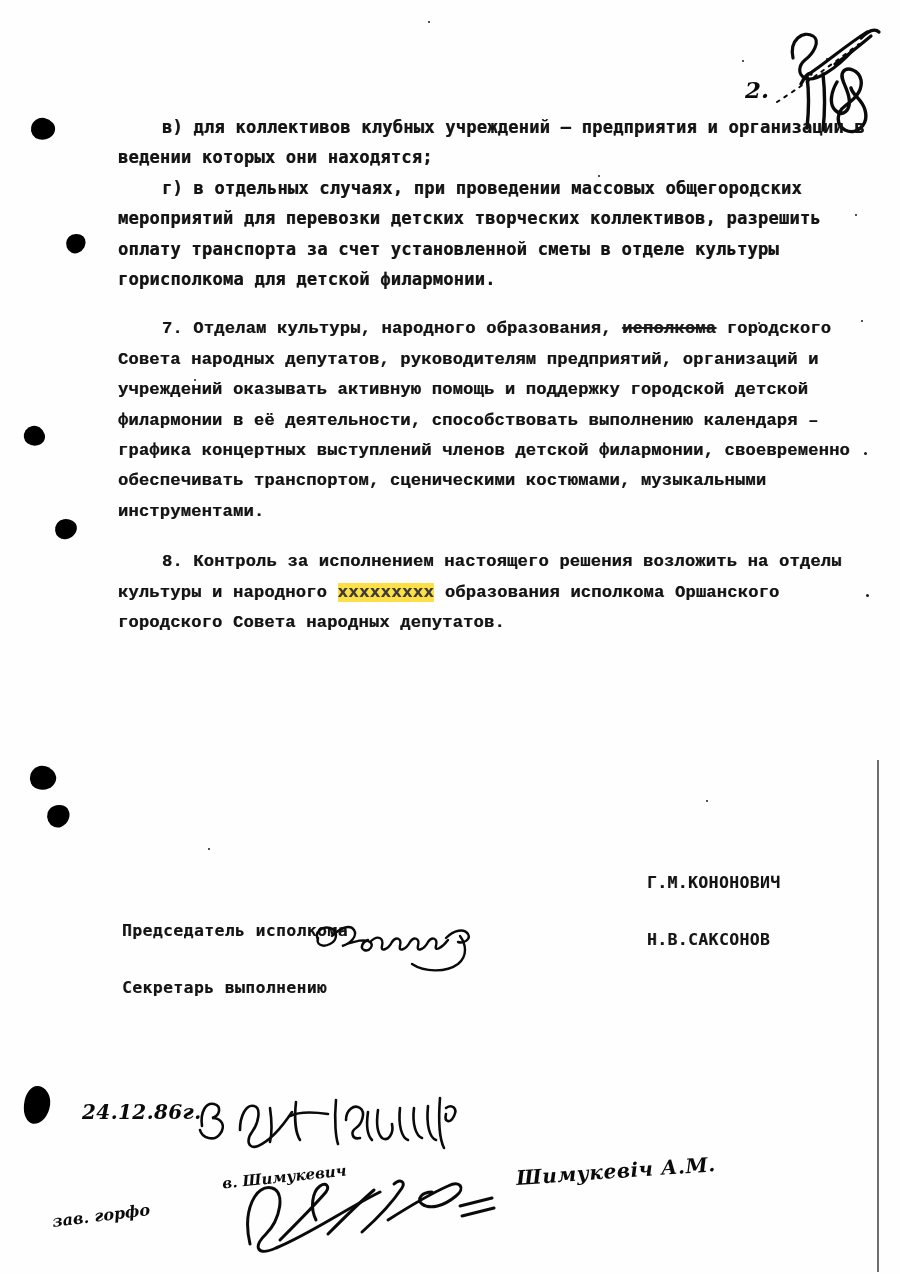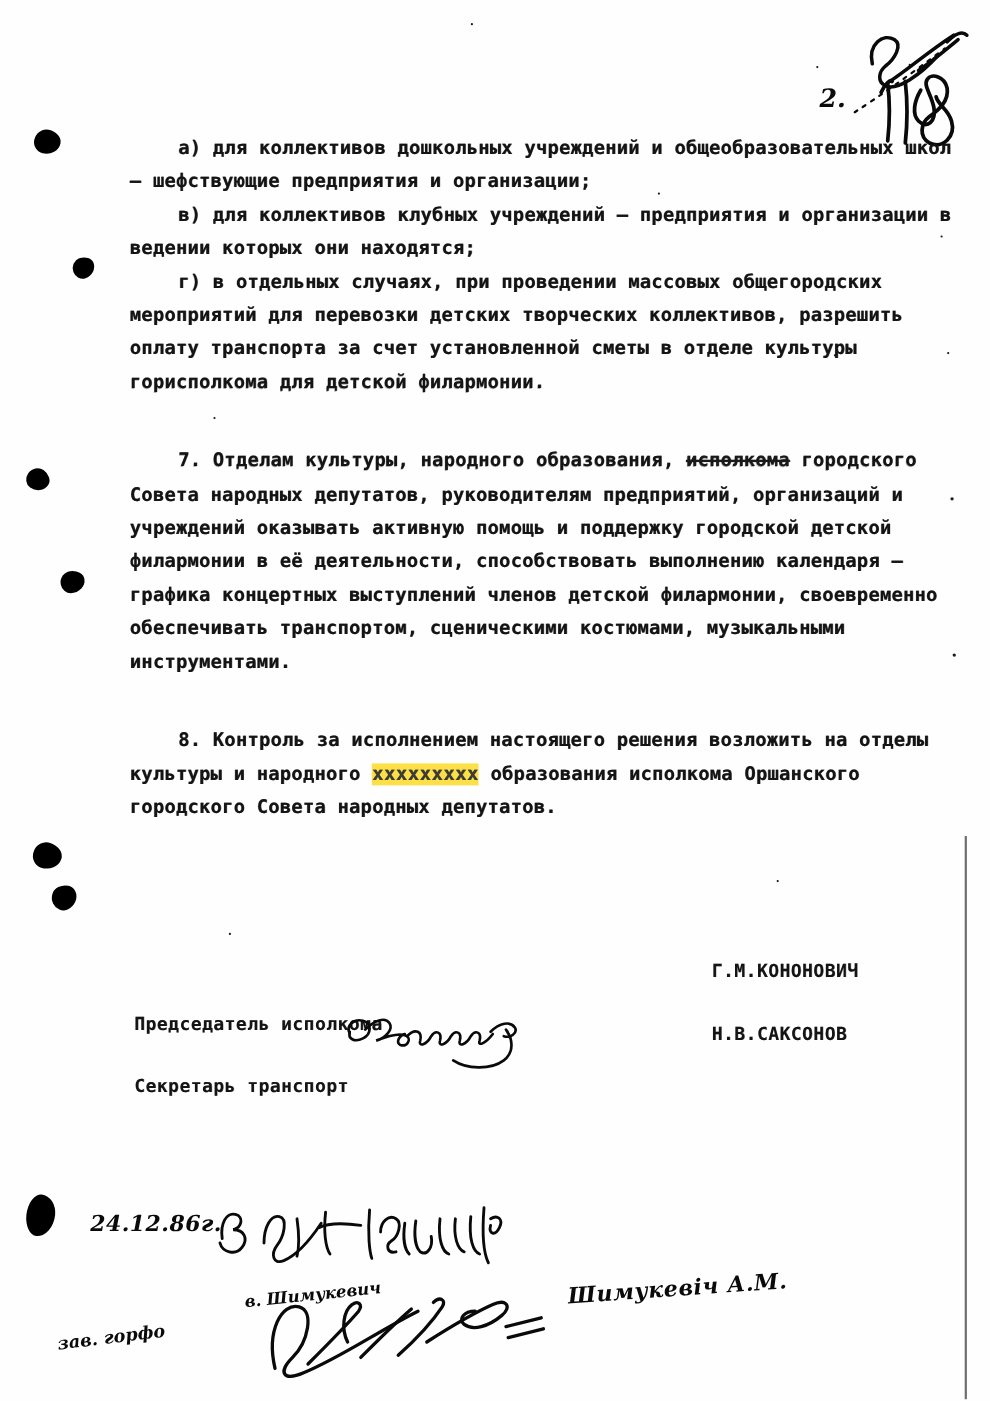--- a/index.html
+++ b/index.html
@@ -49,21 +49,21 @@
     margin: 0 0 0 0;
     font-size: 17.1px;
     line-height: 30.4px;
     letter-spacing: 0.2px;
     text-align: left;
     white-space: pre-wrap;
     font-weight: 700;
     text-shadow: 0.4px 0 0 rgba(0,0,0,0.45), -0.35px 0.25px 0 rgba(0,0,0,0.3);
   }
   .para.gap-sm { margin-top: 8px; }
-  .para.gap-lg { margin-top: 41px; }
+  .para.gap-lg { margin-top: 20px; font-family: Liberation Mono, monospace; }
   .indent { display: inline-block; width: 44px; }
 
   .struck {
     position: relative;
     text-decoration: line-through;
     text-decoration-thickness: 2px;
     color: #1a1a1a;
   }
   .obliterated {
     position: relative;
@@ -247,34 +247,33 @@
       <g fill="none" stroke="#0a0a0a" stroke-width="3.4" stroke-linecap="round">
         <path d="M10 10 C12 26, 12 44, 10 62"></path>
         <path d="M4 18 C8 10, 12 6, 14 8"></path>
         <path d="M26 8 C28 26, 28 46, 26 64"></path>
         <path d="M40 16 C34 26, 32 38, 38 44 C46 52, 54 44, 52 32 C50 20, 42 12, 46 6 C50 0, 62 4, 64 14 C66 26, 56 34, 48 40 C40 46, 38 58, 48 64 C60 70, 72 58, 68 44 C65 33, 56 30, 54 22"></path>
       </g>
     </svg>
   </div>
 
   <div class="body-text" id="body-root">
-      <div class="para gap-sm"><span class="indent"></span><span>а) для коллективов дошкольных учреждений и общеобразовательных школ – шефствующие предприятия и организации;</span></div>
       <div class="para"><span class="indent"></span><span>в) для коллективов клубных учреждений – предприятия и организации в ведении которых они находятся;</span></div>
       <div class="para"><span class="indent"></span><span>г) в отдельных случаях, при проведении массовых общегородских мероприятий для перевозки детских творческих коллективов, разрешить оплату транспорта за счет установленной сметы в отделе культуры горисполкома для детской филармонии.</span></div>
       <div class="para gap-lg"><span class="indent"></span><span>7. Отделам культуры, народного образования, </span><span class="struck">исполкома</span><span> городского Совета народных депутатов, руководителям предприятий, организаций и учреждений оказывать активную помощь и поддержку городской детской филармонии в её деятельности, способствовать выполнению календаря – графика концертных выступлений членов детской филармонии, своевременно обеспечивать транспортом, сценическими костюмами, музыкальными инструментами.</span></div>
       <div class="para gap-lg"><span class="indent"></span><span>8. Контроль за исполнением настоящего решения возложить на отделы культуры и народного </span><span class="obliterated">ххххххххх</span><span> образования исполкома Оршанского городского Совета народных депутатов.</span></div>
     </div>
 
   <div class="sig-block" id="sig-root">
       <div class="sig-row">
         <span class="sig-role">Председатель исполкома</span>
         <span class="sig-name">Г.М.КОНОНОВИЧ</span>
       </div>
       <div class="sig-row">
-        <span class="sig-role">Секретарь транспорт</span>
+        <span class="sig-role">Секретарь выполнению</span>
         <svg class="sig-ink" width="200" height="62" viewBox="0 0 200 62">
           <g fill="none" stroke="#0a0a0a" stroke-width="2.4" stroke-linecap="round">
             <path d="M10 26 C6 18, 14 12, 22 14 C30 16, 30 26, 22 30 C14 34, 8 30, 10 24"></path>
             <path d="M24 22 C32 14, 42 10, 46 16 C50 22, 42 30, 34 32 C44 28, 56 24, 62 28 C66 31, 62 38, 56 36 C52 34, 54 28, 60 26"></path>
             <path d="M62 28 C70 20, 76 24, 74 32 C72 38, 80 36, 84 28 C88 22, 94 24, 92 32 C90 38, 98 36, 102 28 C106 22, 112 24, 110 32 C108 38, 116 36, 120 28 C124 22, 130 24, 128 32 C126 38, 134 34, 140 26"></path>
             <path d="M138 24 C146 16, 156 14, 160 20 C163 25, 156 30, 150 28"></path>
             <path d="M152 22 C158 30, 160 42, 150 50 C138 59, 116 58, 104 50"></path>
           </g>
         </svg>
         <span class="sig-name">Н.В.САКСОНОВ</span>

